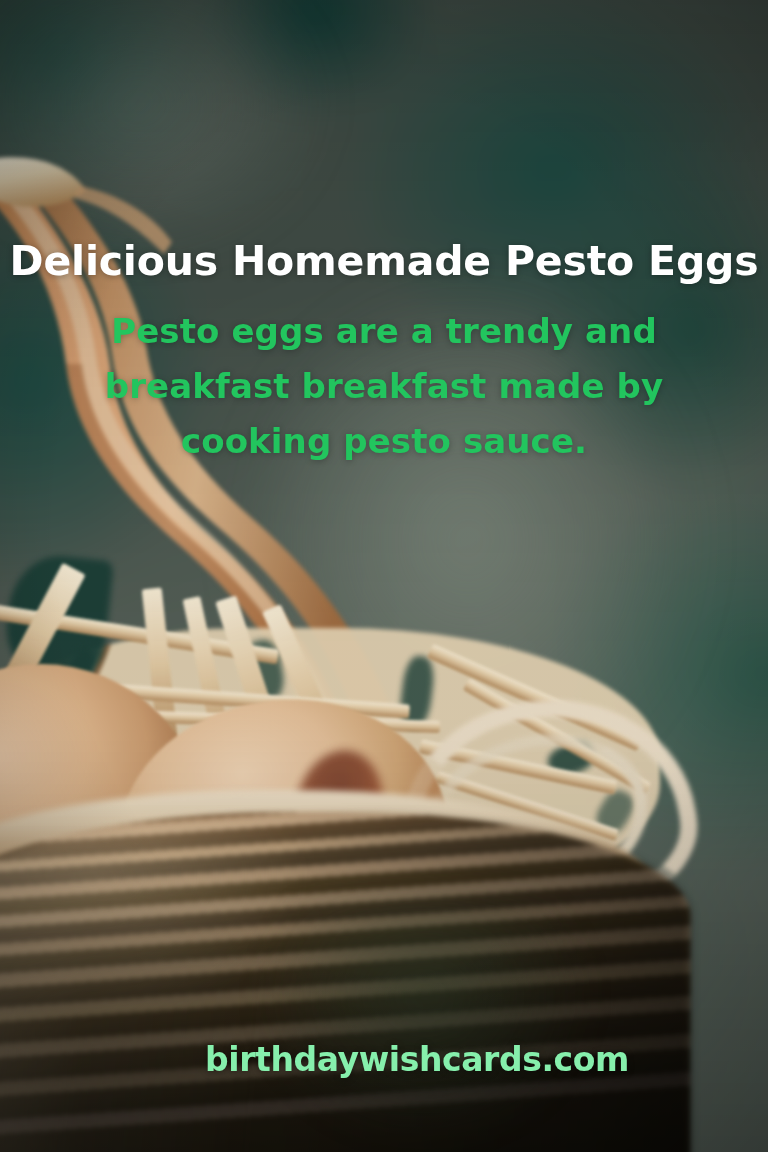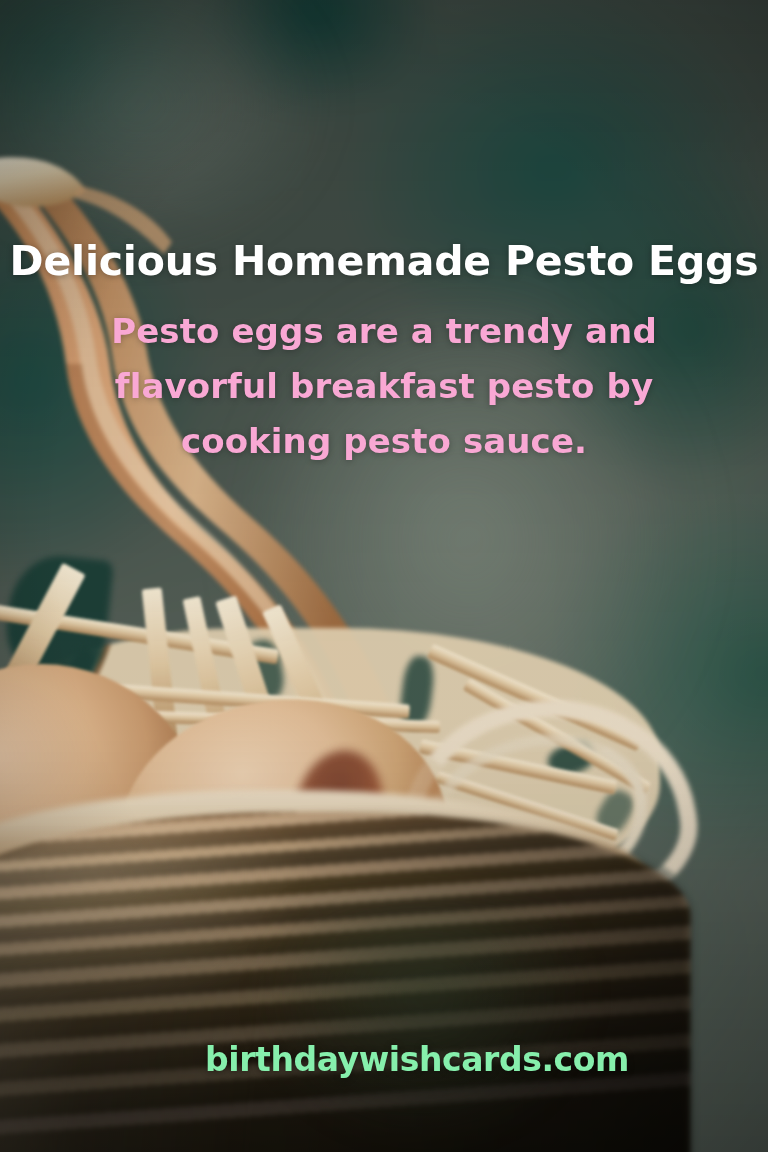--- a/index.html
+++ b/index.html
@@ -303,21 +303,21 @@
     letter-spacing: -0.2px;
     white-space: nowrap;
     text-shadow: 0 1px 6px rgba(0,0,0,0.30);
   }
   .subtitle {
     position: absolute;
     left: 84px;
     top: 304px;
     width: 600px;
     text-align: center;
-    color: #f9a8d4;
+    color: #22c55e;
     font-family: "DejaVu Sans", sans-serif;
     font-weight: bold;
     font-size: 34px;
     line-height: 55px;
     letter-spacing: 0.1px;
     text-shadow: 0 1px 6px rgba(0,0,0,0.28);
   }
   .subtitle .ln { display: block; }
   .footer {
     position: absolute;
@@ -443,20 +443,20 @@
     <div class="grade"></div>
     <div class="vignette"></div>
   </div>
 
   <div class="text-layer">
 
     <div class="title">Delicious Homemade Pesto Eggs</div>
 
     <div class="subtitle">
       <span class="ln">Pesto eggs are a trendy and</span>
-      <span class="ln">flavorful breakfast pesto by</span>
+      <span class="ln">breakfast breakfast made by</span>
       <span class="ln">cooking pesto sauce.</span>
     </div>
 
     <div class="footer">birthdaywishcards.com</div>
   </div>
 
 </div>
 
 </body></html>

